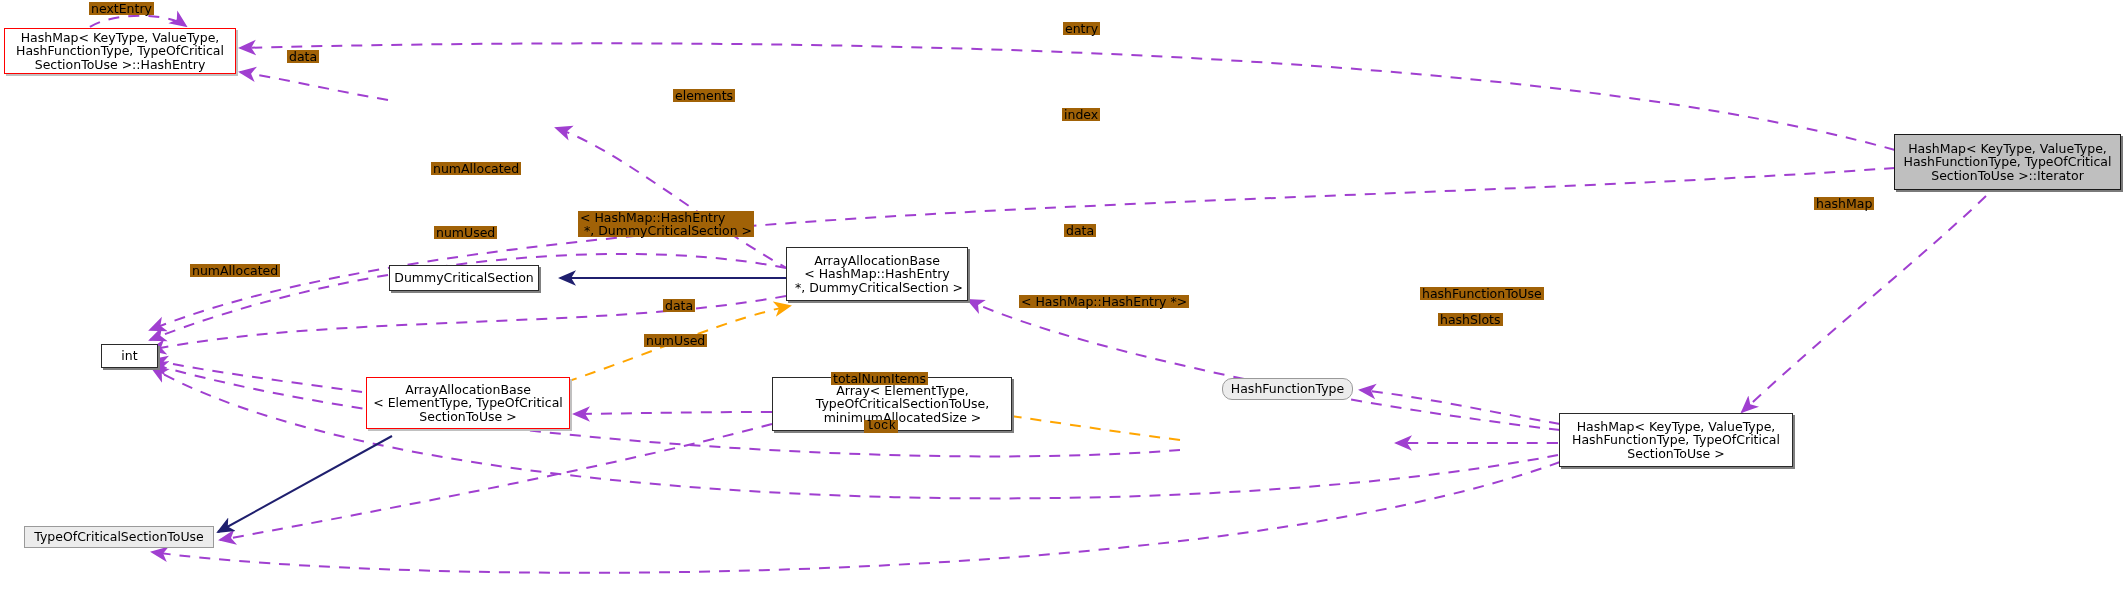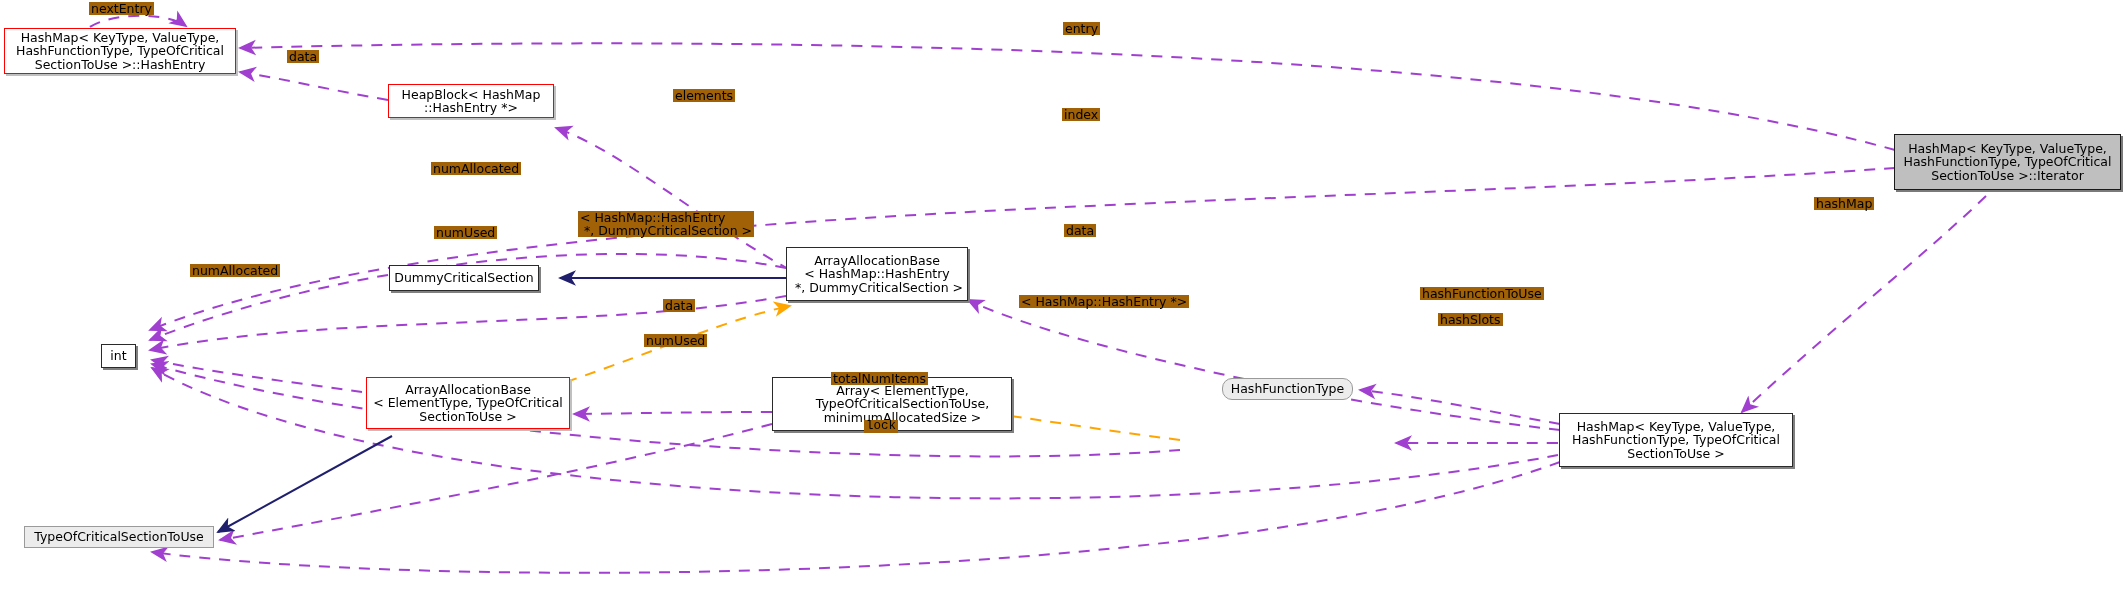--- a/index.html
+++ b/index.html
@@ -89,30 +89,28 @@
       <path d="M566,382 C660,350 730,318 790,306" marker-end="url(#ah-orange)"></path>
 
       <path d="M1180,440 C1100,430 1030,418 980,412" marker-end="url(#ah-orange)"></path>
     </g>
   </svg>
 
   <div class="node n-red" style="left:4px;top:28px;width:232px;height:46px;">HashMap&lt; KeyType, ValueType,
 HashFunctionType, TypeOfCritical
 SectionToUse &gt;::HashEntry</div>
 
-  <div class="node n-red" style="left:388px;top:84px;width:166px;height:34px;">HeapBlock&lt; HashMap
-::HashEntry *&gt;</div>
 
   <div class="node n-plain" style="left:389px;top:265px;width:150px;height:26px;">DummyCriticalSection</div>
 
   <div class="node n-plain" style="left:786px;top:247px;width:182px;height:54px;">ArrayAllocationBase
 &lt; HashMap::HashEntry
  *, DummyCriticalSection &gt;</div>
 
-  <div class="node n-plain" style="left:101px;top:344px;width:35px;height:24px;">int</div>
+  <div class="node n-plain" style="left:101px;top:344px;width:57px;height:24px;">int</div>
 
   <div class="node n-red" style="left:366px;top:377px;width:204px;height:52px;">ArrayAllocationBase
 &lt; ElementType, TypeOfCritical
 SectionToUse &gt;</div>
 
   <div class="node n-plain" style="left:772px;top:377px;width:240px;height:54px;padding-left:25px;">Array&lt; ElementType,
 TypeOfCriticalSectionToUse,
 minimumAllocatedSize &gt;</div>
 
   <div class="node n-gray" style="left:1222px;top:378px;width:131px;height:22px;border-radius:10px;">HashFunctionType</div>

